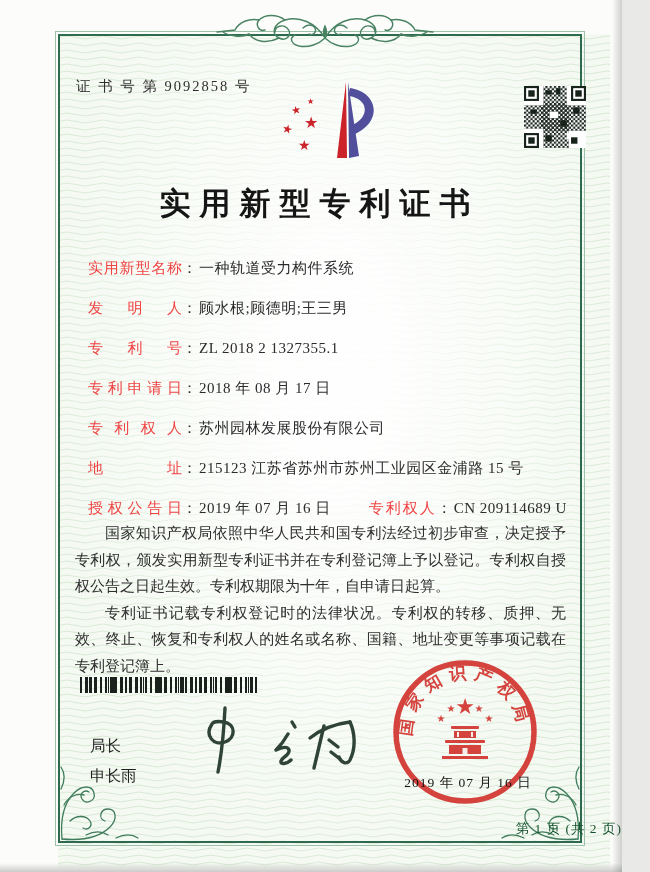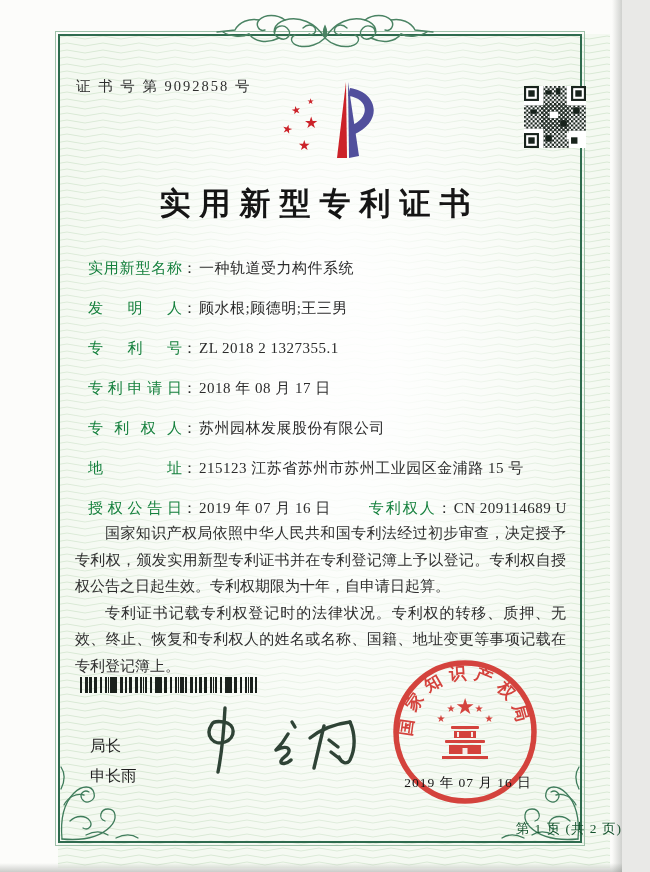--- a/index.html
+++ b/index.html
@@ -25,21 +25,21 @@
   .corner-left{left:56px;}
   .corner-right{right:38px; transform:scaleX(-1);}
   
   .cert-no{position:absolute; left:76px; top:77px; font-size:14.5px; letter-spacing:2px; color:#2f2f2f;}
   .logo{position:absolute; left:252px; top:76px;}
   .qr{position:absolute; left:524px; top:86px;}
   .title{position:absolute; left:57px; right:40px; top:183px; margin:0;
     text-align:center; font-size:31px; font-weight:700; letter-spacing:9px; color:#151515;}
   .fields{position:absolute; left:88px; top:259px; right:52px; font-size:15px;}
   .row{margin-bottom:22px; line-height:18px; white-space:nowrap;}
-  .lbl{display:inline-block; width:94px; text-align:justify; text-align-last:justify; color:#15803d;}
+  .lbl{display:inline-block; width:94px; text-align:justify; text-align-last:justify; color:#ef4444;}
   .colon{display:inline-block; margin-right:2px;}
   .val{letter-spacing:.5px;}
   .grant2{margin-left:38px;}
   .grant2 .lbl{width:auto; letter-spacing:2px;}
   .body-text{position:absolute; left:75px; right:56px; top:520px;}
   .body-text p{margin:0; font-size:15px; line-height:26.5px; text-indent:2em;
     text-align:justify; color:#2e2e2e;}
   .barcode{position:absolute; left:80px; top:677px; width:177px; height:16px;
     background:
       repeating-linear-gradient(90deg,#1a211c 0 2px,rgba(0,0,0,0) 2px 5px),

